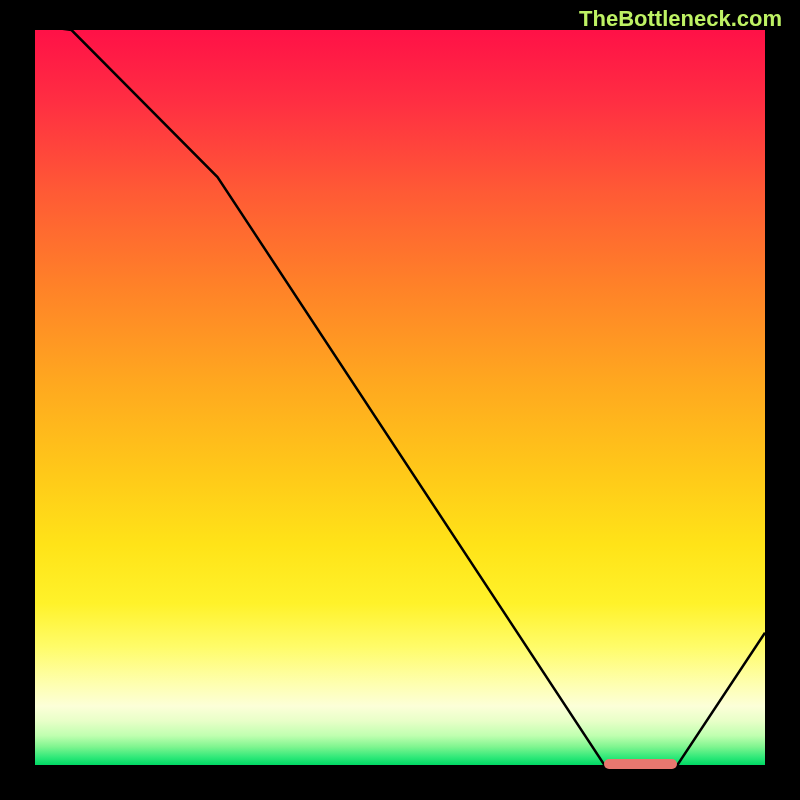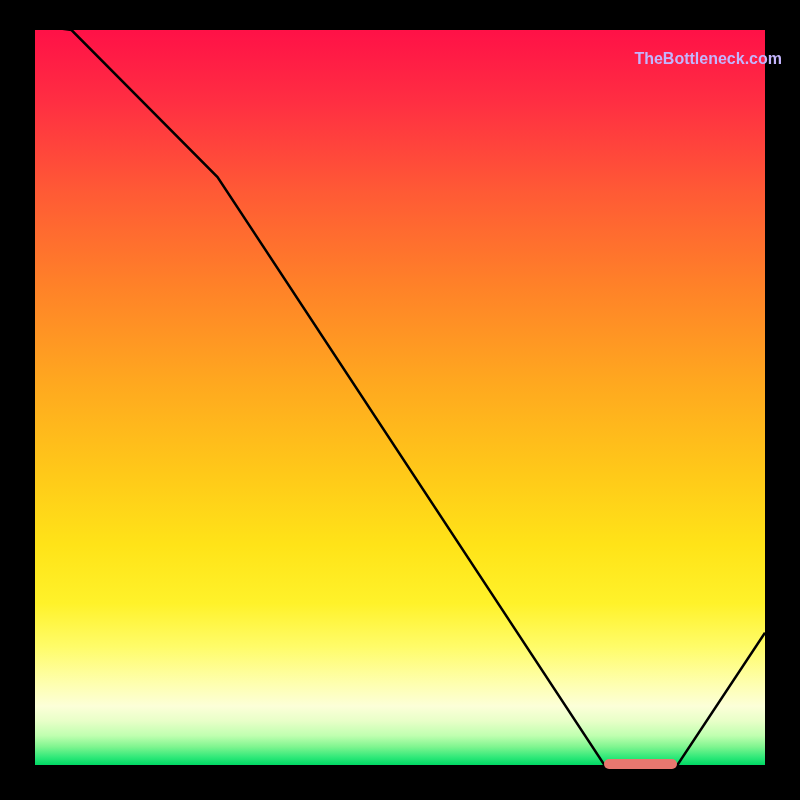--- a/index.html
+++ b/index.html
@@ -7,25 +7,24 @@
       width: 800px;
       height: 800px;
       background: #000;
       position: relative;
       font-family: Arial, sans-serif;
     }
     .watermark {
       position: absolute;
       top: 6px;
       right: 18px;
-      color: #c4b5fd;
-      font-size: 16px;
+      color: #bef264;
+      font-size: 22px;
       font-weight: bold;
       z-index: 10;
-      margin-top: 44px;
     }
     .plot-area {
       position: absolute;
       left: 35px;
       top: 30px;
       width: 730px;
       height: 735px;
     }
     .gradient-bg {
       position: absolute;

